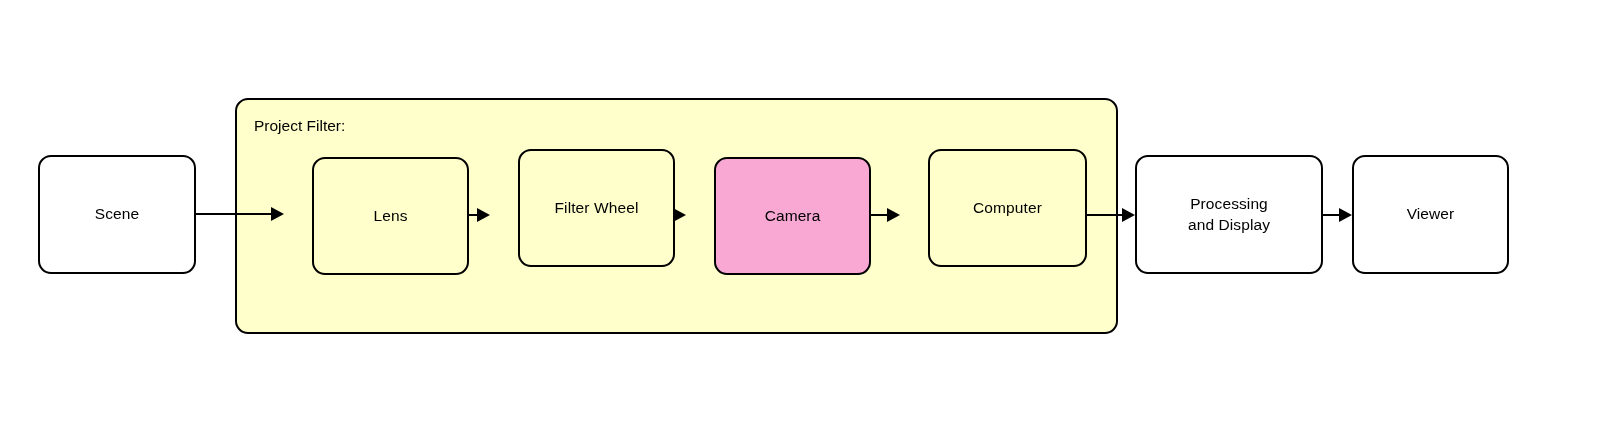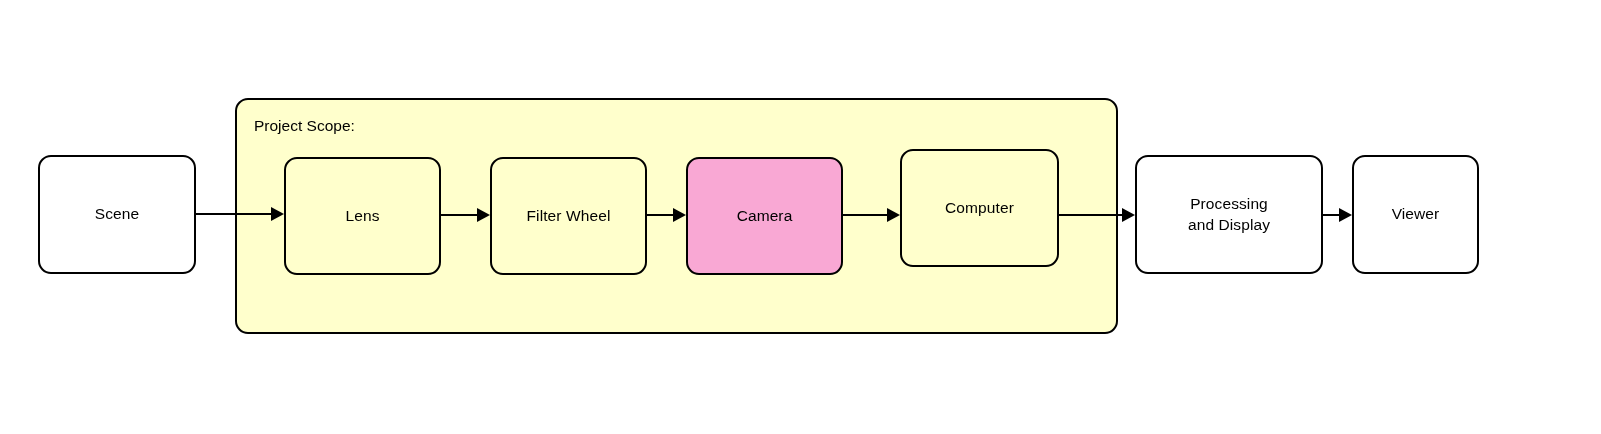--- a/index.html
+++ b/index.html
@@ -30,20 +30,21 @@
     justify-content: center;
     text-align: center;
     color: #000000;
     font-size: 15.5px;
     line-height: 1.33;
     letter-spacing: 0.1px;
     background: #ffffff;
   }
   .node.filled {
     background: #ffffcc;
+    margin-left: 28px;
   }
   .node-label {
     display: block;
     white-space: pre-line;
     padding: 0 4px;
   }
   
   .group-box {
     position: absolute;
     box-sizing: border-box;
@@ -72,21 +73,21 @@
     border-bottom: 7px solid transparent;
     border-left: 13px solid #000000;
   }
 </style>
 </head>
 <body>
 
 <div id="canvas" style="width: 1601px; height: 434px; background: rgb(255, 255, 255);">
 
   <div class="group-box" id="group-box" style="left: 235px; top: 98px; width: 883px; height: 236px; background: rgb(255, 255, 204);"></div>
-  <div class="group-title" id="group-title" style="left: 254px; top: 118px;">Project Scope:</div>
+  <div class="group-title" id="group-title" style="left: 254px; top: 118px;">Project Filter:</div>
 
   <div id="edges-layer">
       <div class="edge" style="left: 196px; top: 213px; width: 75px; background: rgb(0, 0, 0);"></div>
       <div class="arrowhead" style="left: 271px; top: 207px; border-left-color: rgb(0, 0, 0);"></div>
       <div class="edge" style="left: 441px; top: 214px; width: 36px; background: rgb(0, 0, 0);"></div>
       <div class="arrowhead" style="left: 477px; top: 208px; border-left-color: rgb(0, 0, 0);"></div>
       <div class="edge" style="left: 647px; top: 214px; width: 26px; background: rgb(0, 0, 0);"></div>
       <div class="arrowhead" style="left: 673px; top: 208px; border-left-color: rgb(0, 0, 0);"></div>
       <div class="edge" style="left: 843px; top: 214px; width: 44px; background: rgb(0, 0, 0);"></div>
       <div class="arrowhead" style="left: 887px; top: 208px; border-left-color: rgb(0, 0, 0);"></div>
@@ -96,31 +97,31 @@
       <div class="arrowhead" style="left: 1339px; top: 208px; border-left-color: rgb(0, 0, 0);"></div>
     </div>
 
   <div id="nodes-layer">
       <div class="node" style="left: 38px; top: 155px; width: 158px; height: 119px; background: rgb(255, 255, 255); border-color: rgb(0, 0, 0); color: rgb(0, 0, 0);">
         <span class="node-label">Scene</span>
       </div>
       <div class="node filled" style="left: 284px; top: 157px; width: 157px; height: 118px; background: rgb(255, 255, 204); border-color: rgb(0, 0, 0); color: rgb(0, 0, 0);">
         <span class="node-label">Lens</span>
       </div>
-      <div class="node filled" style="left: 490px; top: 157px; width: 157px; height: 118px; background: rgb(255, 255, 204); border-color: rgb(0, 0, 0); color: rgb(0, 0, 0);">
+      <div class="node filled" style="left: 490px; top: 149px; width: 157px; height: 118px; background: rgb(255, 255, 204); border-color: rgb(0, 0, 0); color: rgb(0, 0, 0);">
         <span class="node-label">Filter Wheel</span>
       </div>
       <div class="node filled" style="left: 686px; top: 157px; width: 157px; height: 118px; background: #f9a8d4; border-color: rgb(0, 0, 0); color: rgb(0, 0, 0);">
         <span class="node-label">Camera</span>
       </div>
       <div class="node filled" style="left: 900px; top: 149px; width: 159px; height: 118px; background: rgb(255, 255, 204); border-color: rgb(0, 0, 0); color: rgb(0, 0, 0);">
         <span class="node-label">Computer</span>
       </div>
       <div class="node" style="left: 1135px; top: 155px; width: 188px; height: 119px; background: rgb(255, 255, 255); border-color: rgb(0, 0, 0); color: rgb(0, 0, 0);">
         <span class="node-label">Processing
 and Display</span>
       </div>
-      <div class="node" style="left: 1352px; top: 155px; width: 127px; height: 119px; background: rgb(255, 255, 255); border-color: rgb(0, 0, 0); color: rgb(0, 0, 0);">
+      <div class="node" style="left: 1352px; top: 155px; width: 157px; height: 119px; background: rgb(255, 255, 255); border-color: rgb(0, 0, 0); color: rgb(0, 0, 0);">
         <span class="node-label">Viewer</span>
       </div>
     </div>
 
 </div>
 
 </body></html>

